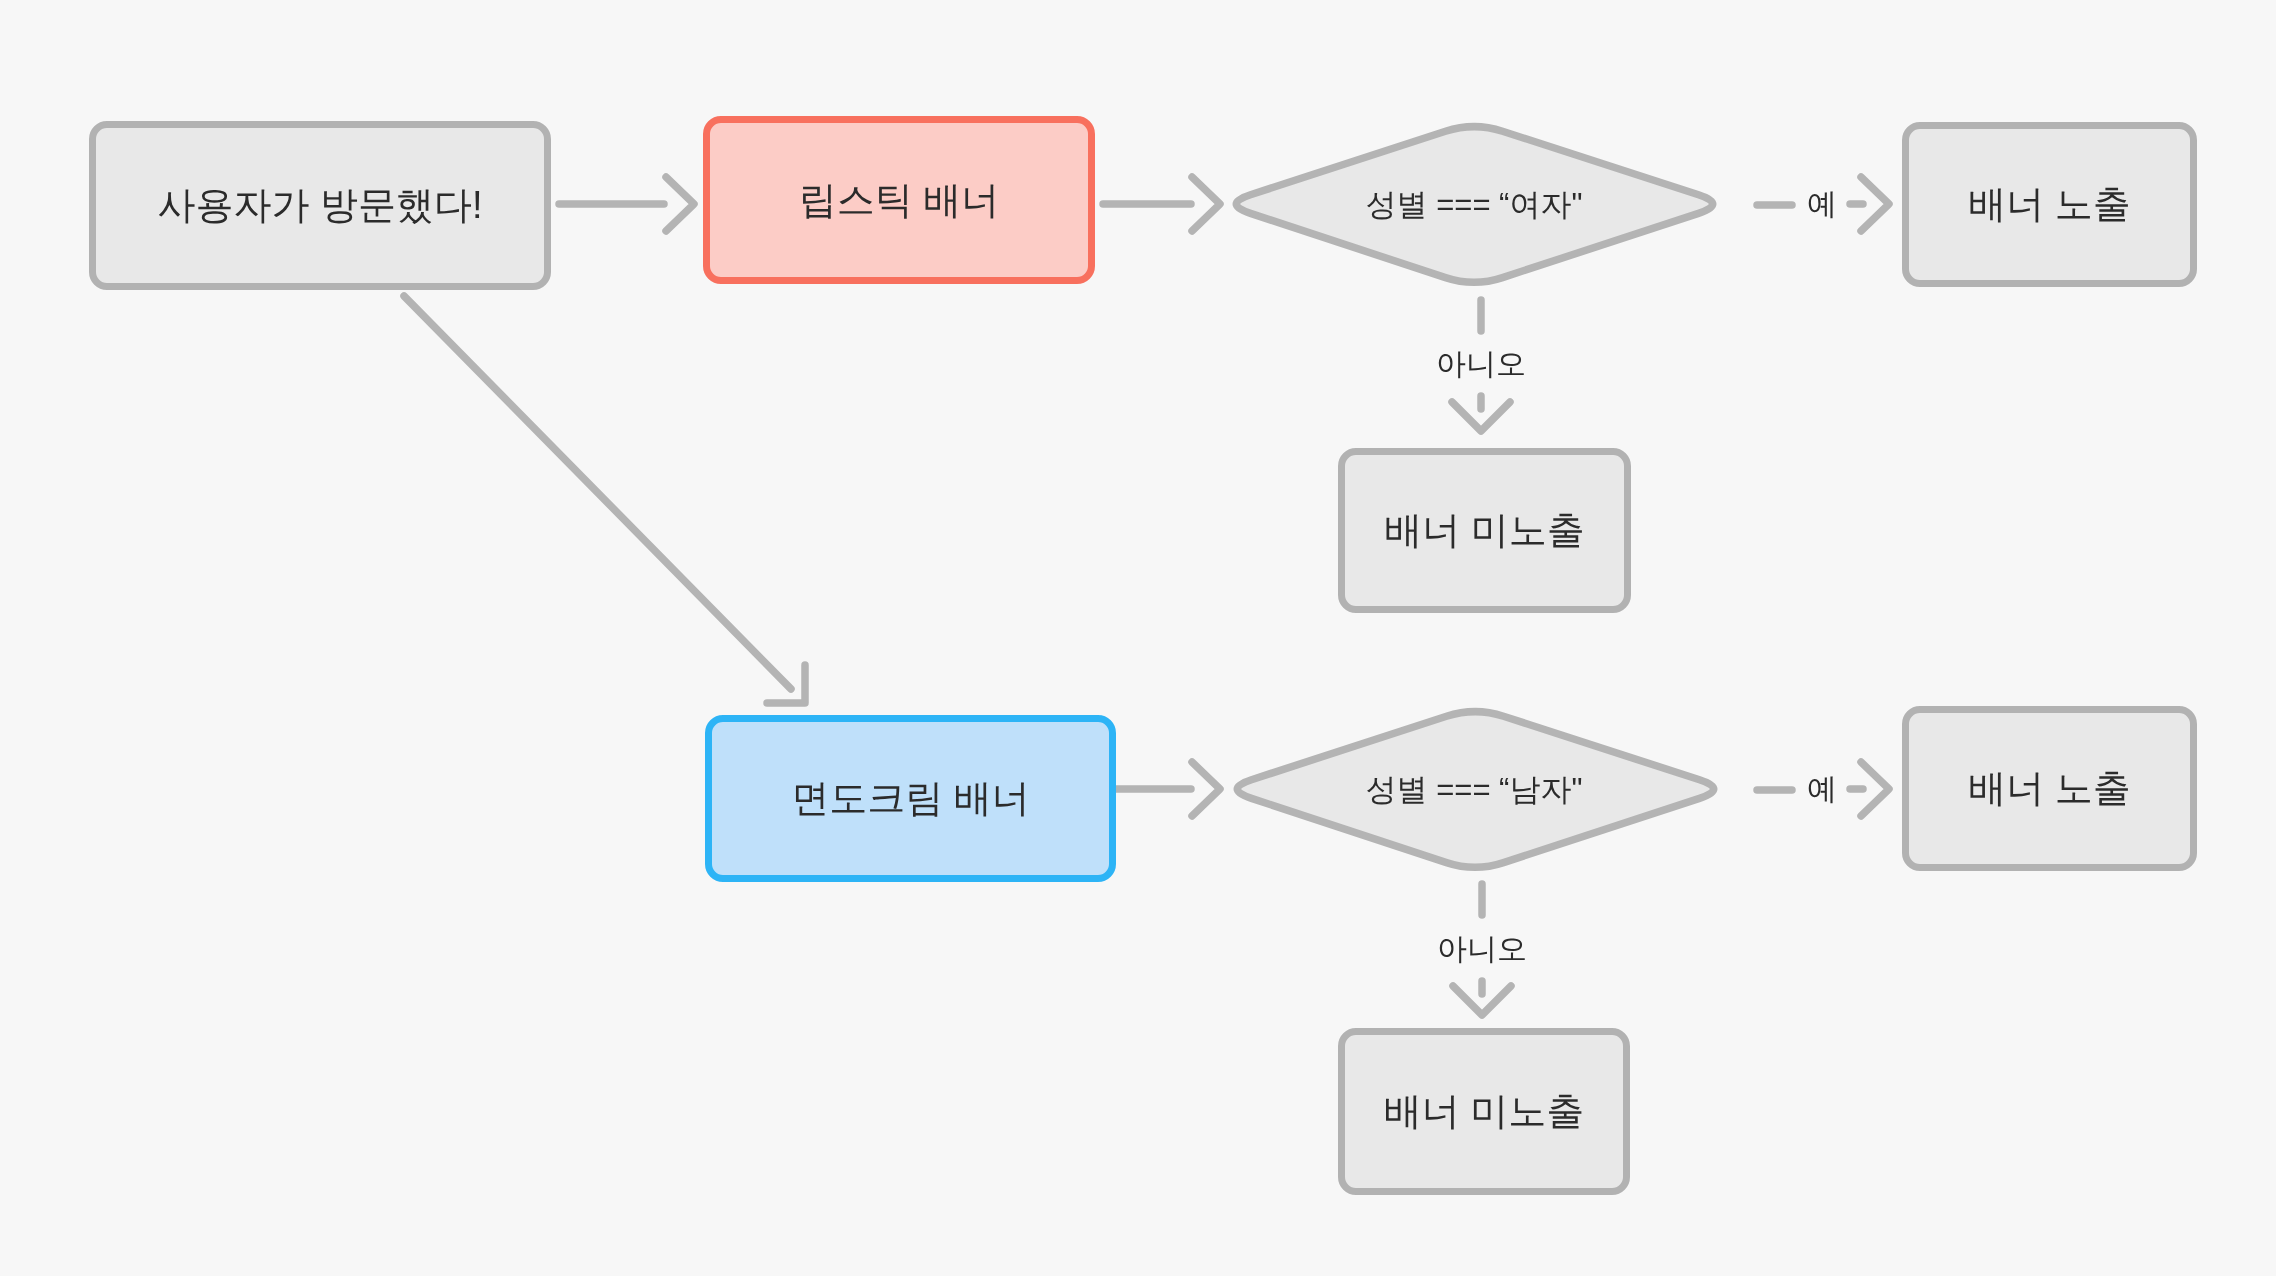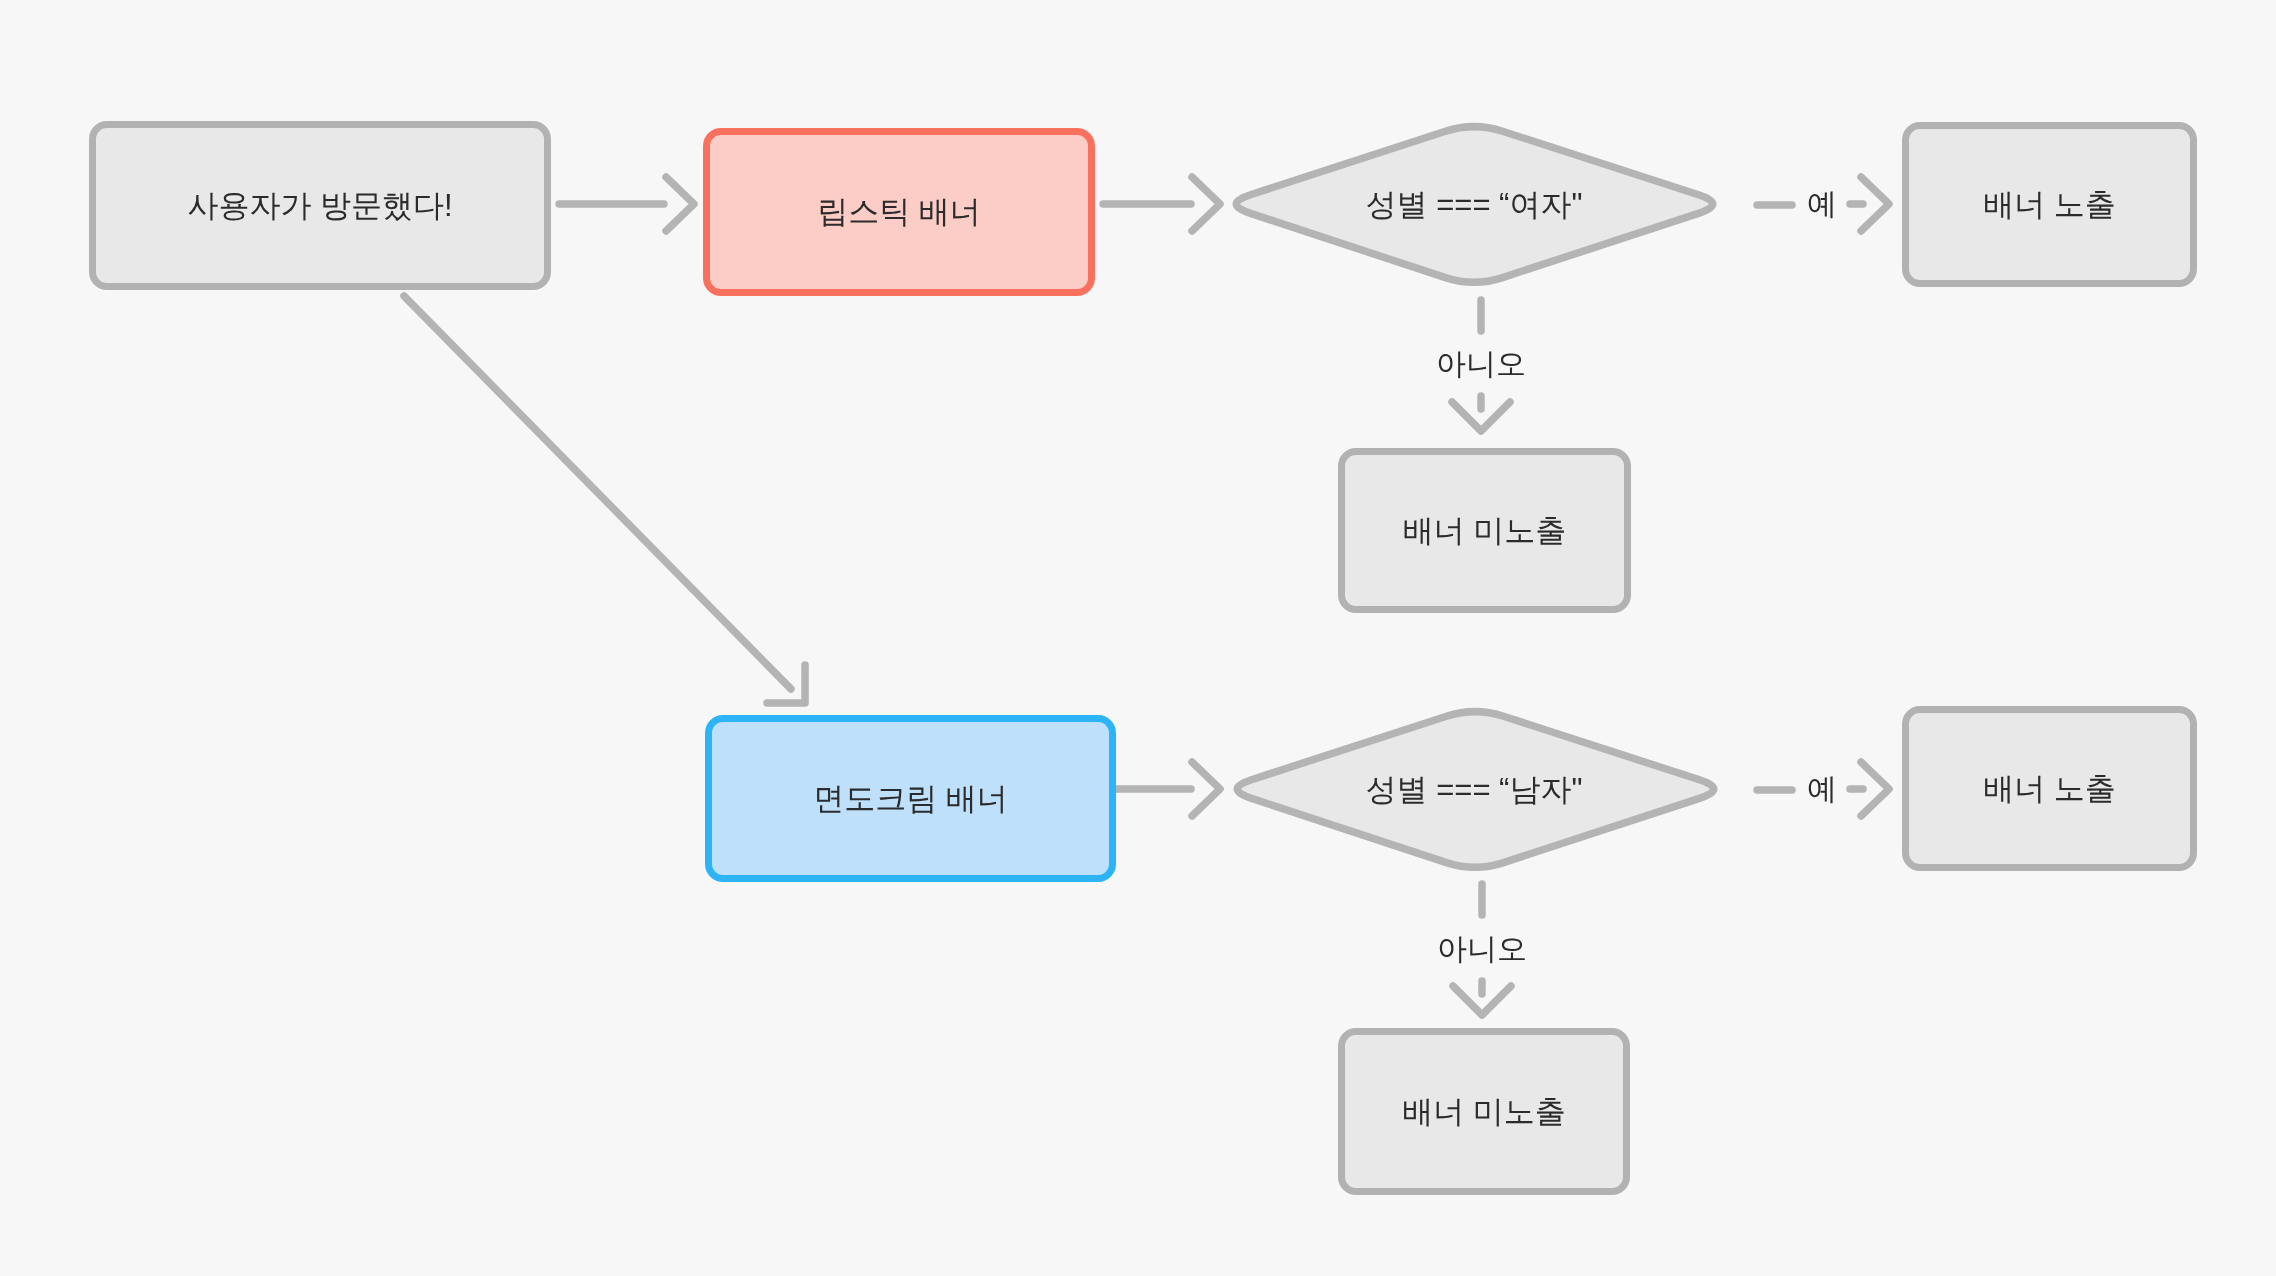--- a/index.html
+++ b/index.html
@@ -25,39 +25,39 @@
     width: 2276px;
     height: 1276px;
   }
   .node {
     position: absolute;
     box-sizing: border-box;
     display: flex;
     align-items: center;
     justify-content: center;
     border-radius: 18px;
-    font-size: 31px;
+    font-size: 38px;
     color: #2b2b2b;
     white-space: nowrap;
     z-index: 2;
   }
   .node--gray {
     background: #e8e8e8;
     border: 7px solid #b2b2b2;
   }
   .node--red {
     background: #fcccc6;
     border: 7px solid #f8705e;
   }
   .node--blue {
     background: #bfe0fa;
     border: 7px solid #2db4f6;
   }
   .node--start  { left: 89px;   top: 121px;  width: 462px; height: 169px; }
-  .node--lip    { left: 703px;  top: 128px;  width: 392px; height: 168px; }
+  .node--lip    { left: 703px;  top: 116px;  width: 392px; height: 168px; }
   .node--shave  { left: 705px;  top: 715px;  width: 411px; height: 167px; }
   .node--show1  { left: 1902px; top: 122px;  width: 295px; height: 165px; }
   .node--show2  { left: 1902px; top: 706px;  width: 295px; height: 165px; }
   .node--hide1  { left: 1338px; top: 448px;  width: 293px; height: 165px; }
   .node--hide2  { left: 1338px; top: 1028px; width: 292px; height: 167px; }
   .diamond-label {
     position: absolute;
     transform: translate(-50%, -50%);
     font-size: 31px;
     color: #2b2b2b;

